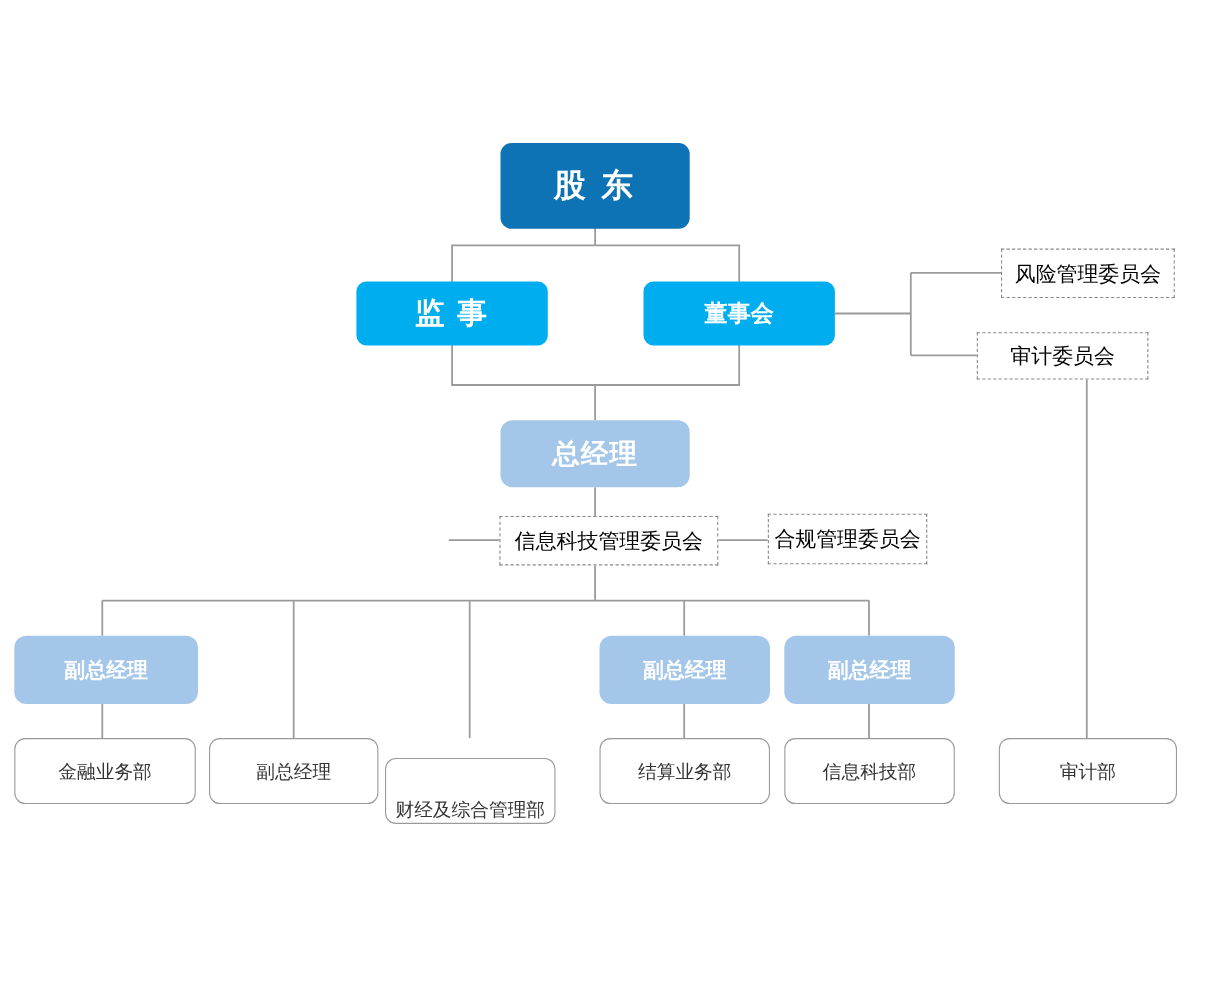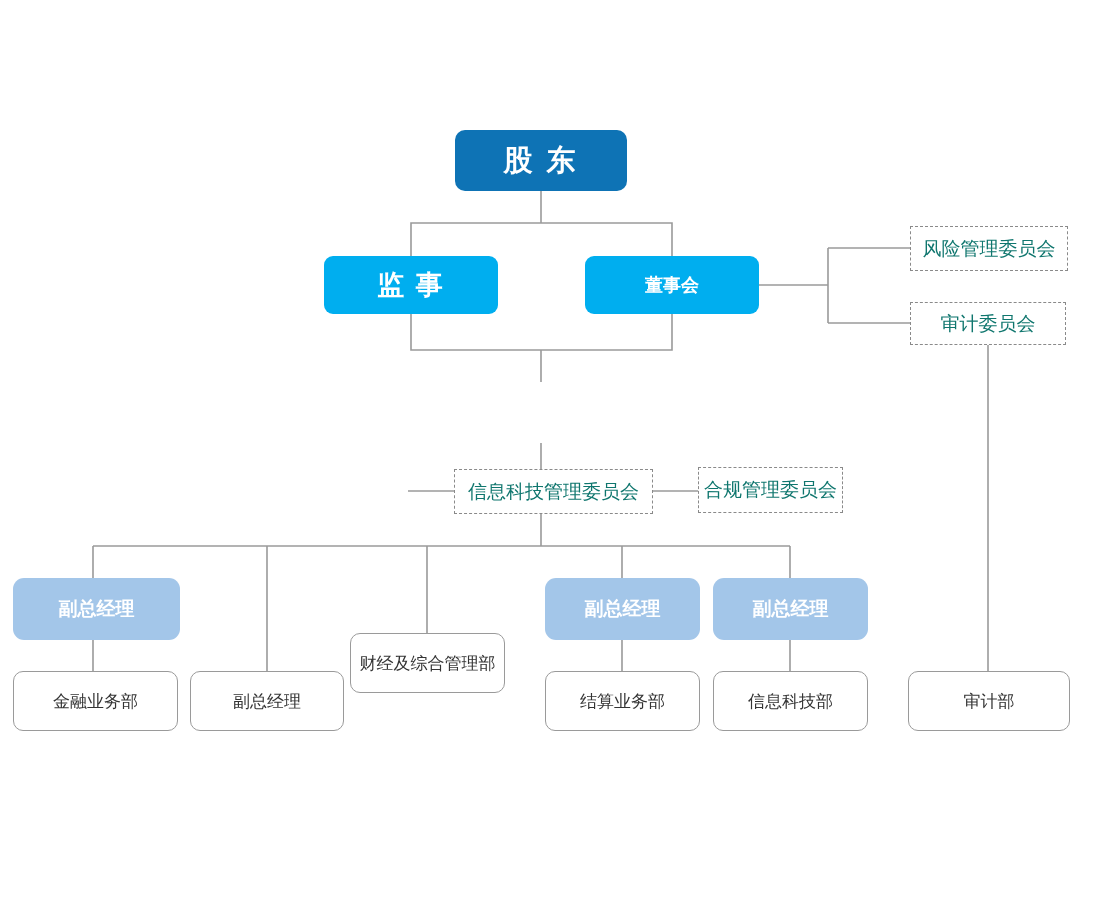--- a/index.html
+++ b/index.html
@@ -17,46 +17,46 @@
     box-sizing:border-box;
     text-align:center;
     white-space:nowrap;
   }
   
   .blue-dark{background:#0e73b5;color:#ffffff;font-weight:bold;border-radius:10px;}
   .blue-bright{background:#00aeef;color:#ffffff;font-weight:bold;border-radius:9px;}
   .blue-light{background:#a3c6e9;color:#ffffff;font-weight:bold;border-radius:11px;}
   
   .dashed{
-    background:#ffffff;color:#0f766e;
+    background:#ffffff;color:#000000;
     border:1.5px dashed #8a8a8a;
     font-size:19px;
   }
   
   .dept{
     background:#ffffff;color:#333333;
     border:1.5px solid #9a9a9a;border-radius:10px;
     font-size:17px;
   }
   
-  .n-shareholders{left:455px;top:130px;width:172px;height:61px;font-size:29px;letter-spacing:3px;}
+  .n-shareholders{left:455px;top:130px;width:172px;height:78px;font-size:29px;letter-spacing:3px;}
   .n-supervisor  {left:324px;top:256px;width:174px;height:58px;font-size:27px;letter-spacing:2px;}
-  .n-board       {left:585px;top:256px;width:174px;height:58px;font-size:18px;}
+  .n-board       {left:585px;top:256px;width:174px;height:58px;font-size:21px;}
   .n-risk-com    {left:910px;top:226px;width:158px;height:45px;}
-  .n-audit-com   {left:910px;top:302px;width:156px;height:43px;}
+  .n-audit-com   {left:888px;top:302px;width:156px;height:43px;}
   .n-gm          {left:455px;top:382px;width:172px;height:61px;font-size:25px;letter-spacing:1px;}
   .n-loan-com    {left:257px;top:466px;width:151px;height:46px;}
   .n-it-com      {left:454px;top:469px;width:199px;height:45px;}
   .n-comp-com    {left:698px;top:467px;width:145px;height:46px;}
   .n-dgm1        {left:13px; top:578px;width:167px;height:62px;font-size:19px;}
   .n-dgm2        {left:545px;top:578px;width:155px;height:62px;font-size:19px;}
   .n-dgm3        {left:713px;top:578px;width:155px;height:62px;font-size:19px;}
   .n-dept1       {left:13px; top:671px;width:165px;height:60px;}
   .n-dept2       {left:190px;top:671px;width:154px;height:60px;}
-  .n-dept3       {left:350px;top:633px;width:155px;height:60px;}
+  .n-dept3       {left:350px;top:689px;width:155px;height:60px;align-items:flex-end;}
   .n-dept4       {left:545px;top:671px;width:155px;height:60px;}
   .n-dept5       {left:713px;top:671px;width:155px;height:60px;}
   .n-dept6       {left:908px;top:671px;width:162px;height:60px;}
 </style>
 </head>
 <body>
 
 <div id="canvas">
 
   <svg id="wires" viewBox="0 0 1100 900" fill="none" stroke="#9a9a9a" stroke-width="1.6">
@@ -93,20 +93,23 @@
   </div>
 
   <div class="node dashed n-risk-com">
     <span>风险管理委员会</span>
   </div>
 
   <div class="node dashed n-audit-com">
     <span>审计委员会</span>
   </div>
 
+  <div class="node blue-light n-gm">
+    <span>总经理</span>
+  </div>
 
 
   <div class="node dashed n-comp-com">
     <span>合规管理委员会</span>
   </div>
 
   <div class="node dashed n-it-com">
     <span>信息科技管理委员会</span>
   </div>
 

